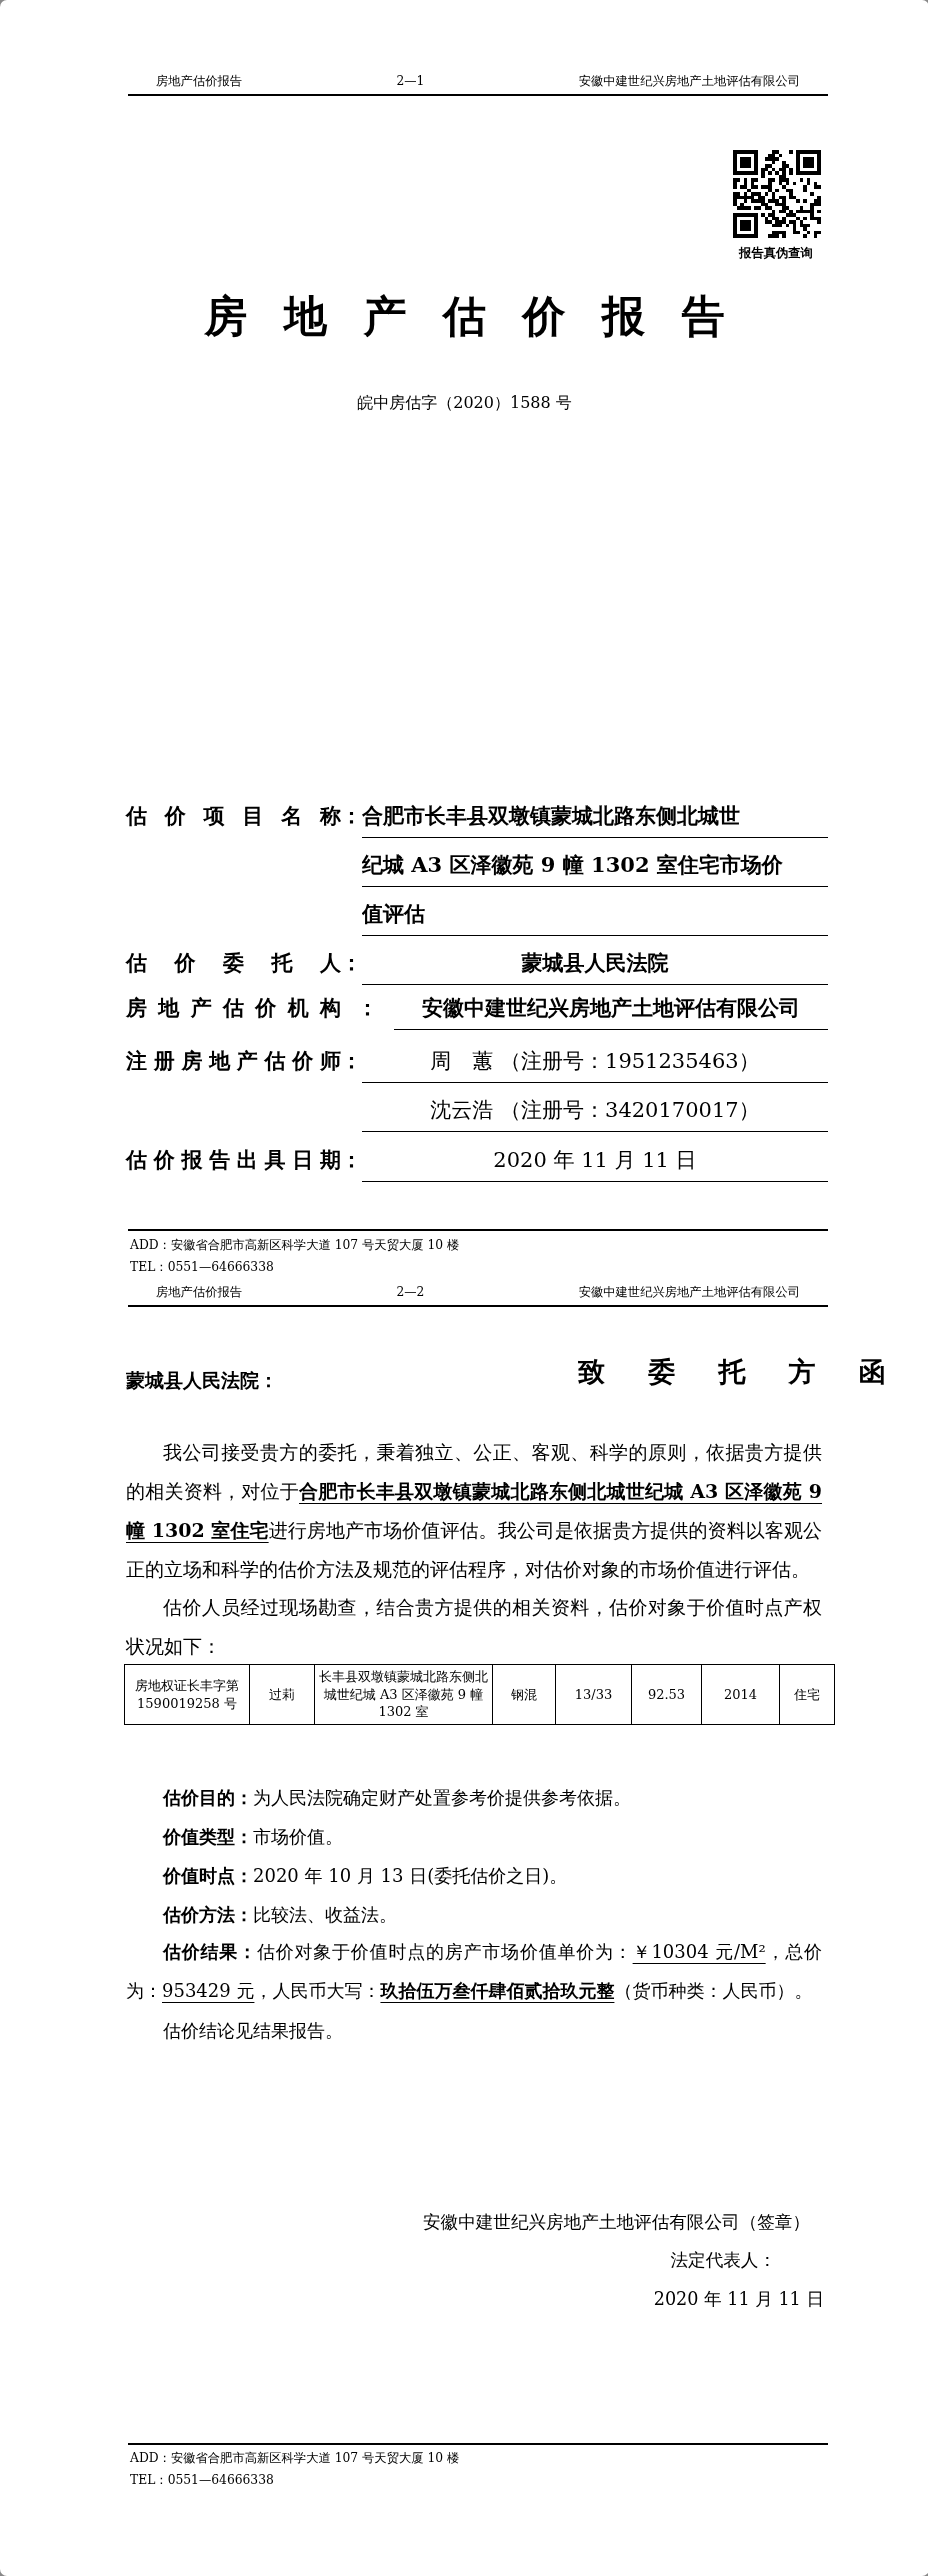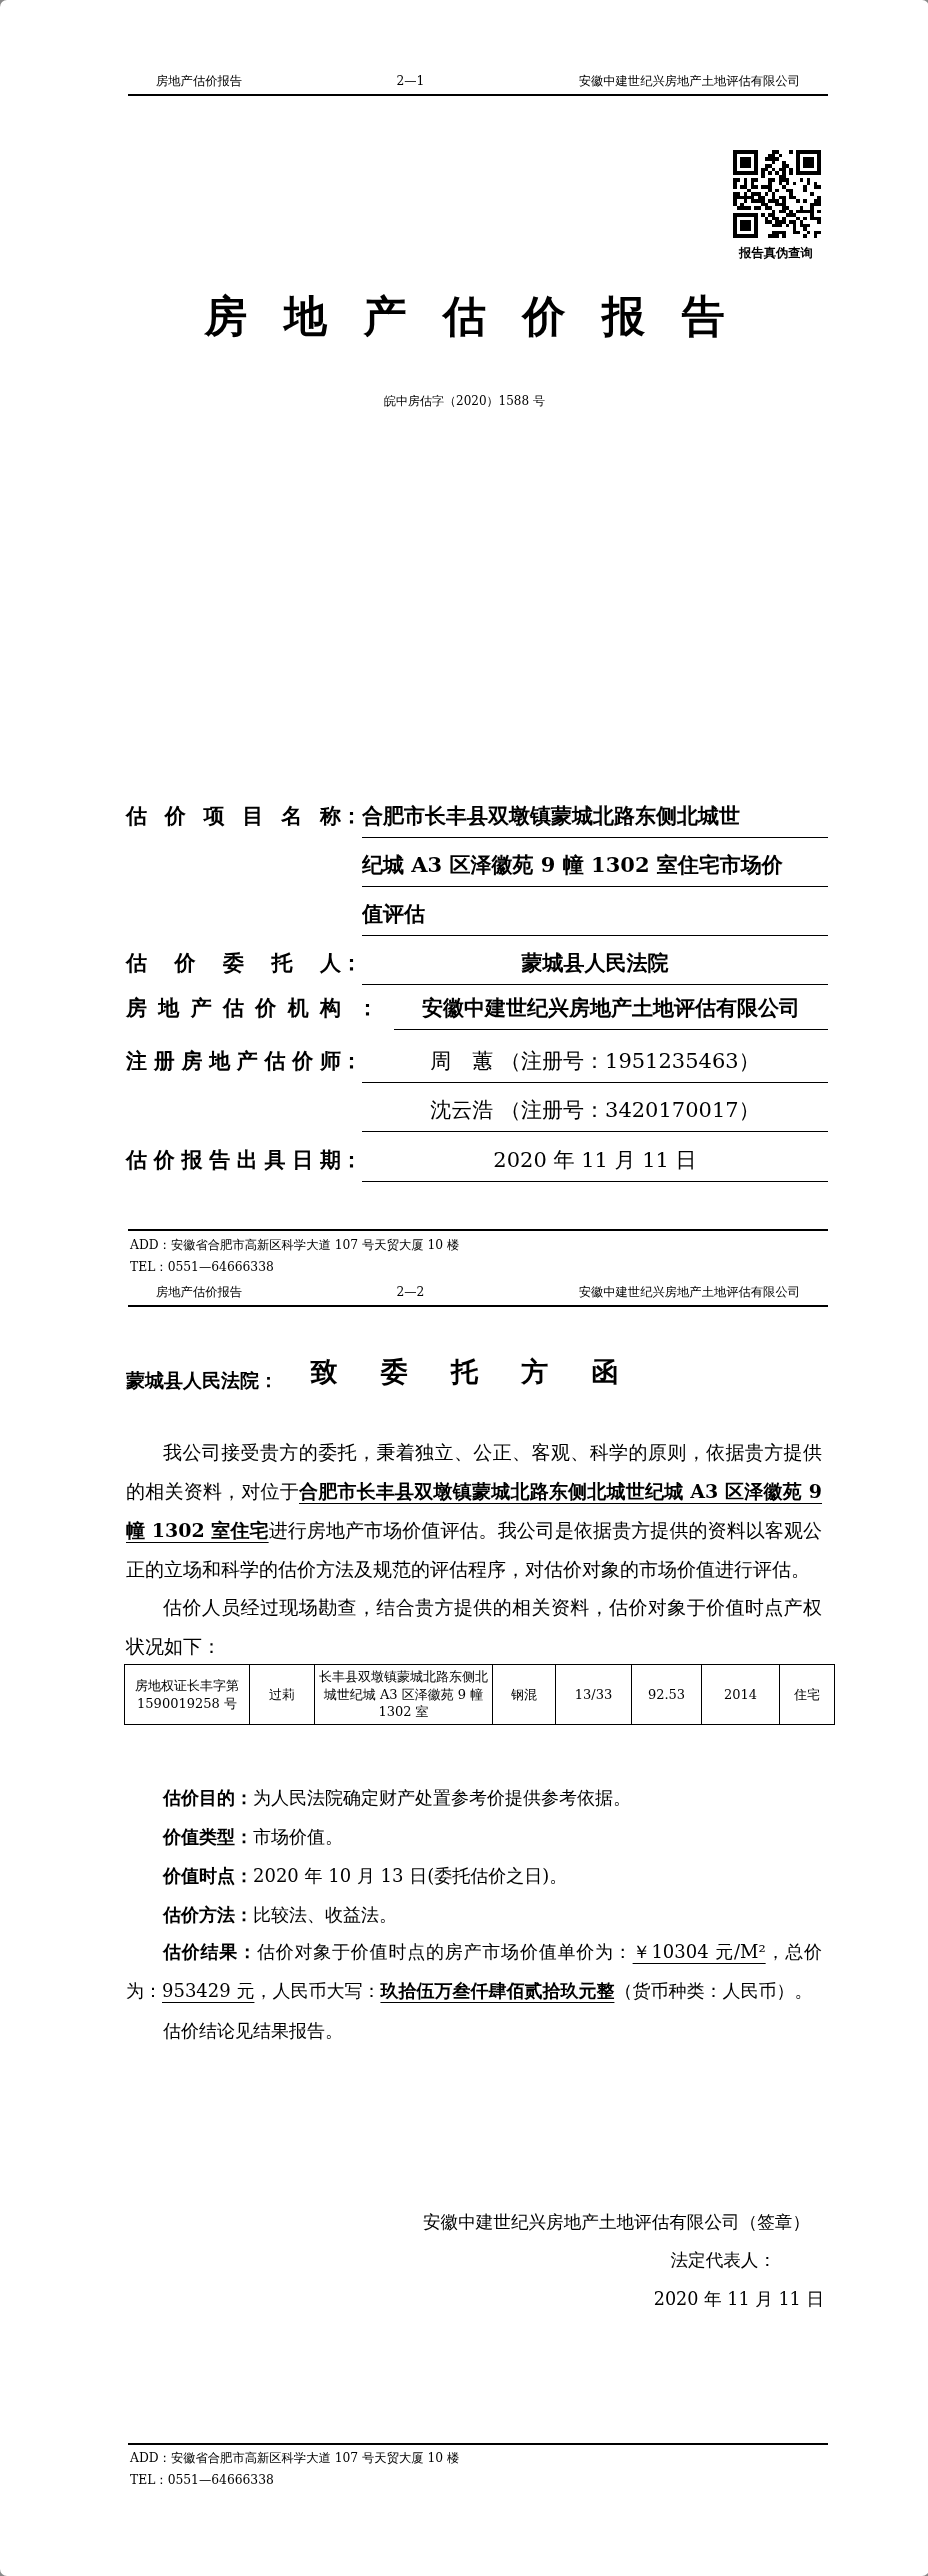--- a/index.html
+++ b/index.html
@@ -21,23 +21,23 @@
   
   .qrbox{position:absolute; left:733px; top:150px; width:88px; height:88px;}
   .qrcap{position:absolute; left:706px; top:245px; width:140px; text-align:center;
          font-size:12.3px; font-weight:bold;}
   
   .maintitle{
     position:absolute; left:0; top:288px; width:929px; text-align:center;
     font-size:43px; font-weight:bold; letter-spacing:0.85em; text-indent:0.85em;
     white-space:nowrap;
   }
-  .docno{position:absolute; left:0; top:393px; width:929px; text-align:center; font-size:12px;}
+  .docno{position:absolute; left:0; top:393px; width:929px; text-align:center; font-size:16px;}
   .lettertitle{
-    position:absolute; left:0; top:1354px; width:929px; text-align:center;
+    position:absolute; left:0; top:1354px; width:929px; text-align:right;
     font-size:27px; font-weight:bold; letter-spacing:1.6em; text-indent:1.6em; white-space:nowrap;
   }
   
   .irow{
     position:absolute; left:126px; width:702px; height:44px;
     display:flex; font-size:21px; line-height:44px; white-space:nowrap;
   }
   .ilabel{display:inline-block; width:215px; font-weight:bold;
           text-align:justify; text-align-last:justify;}
   .icolon{font-weight:bold;}

